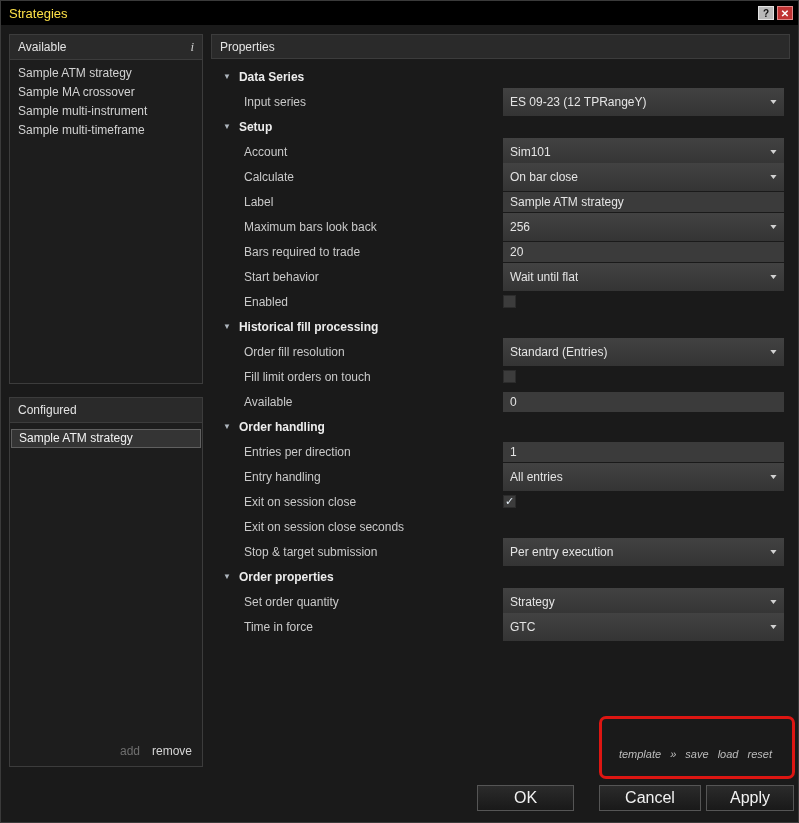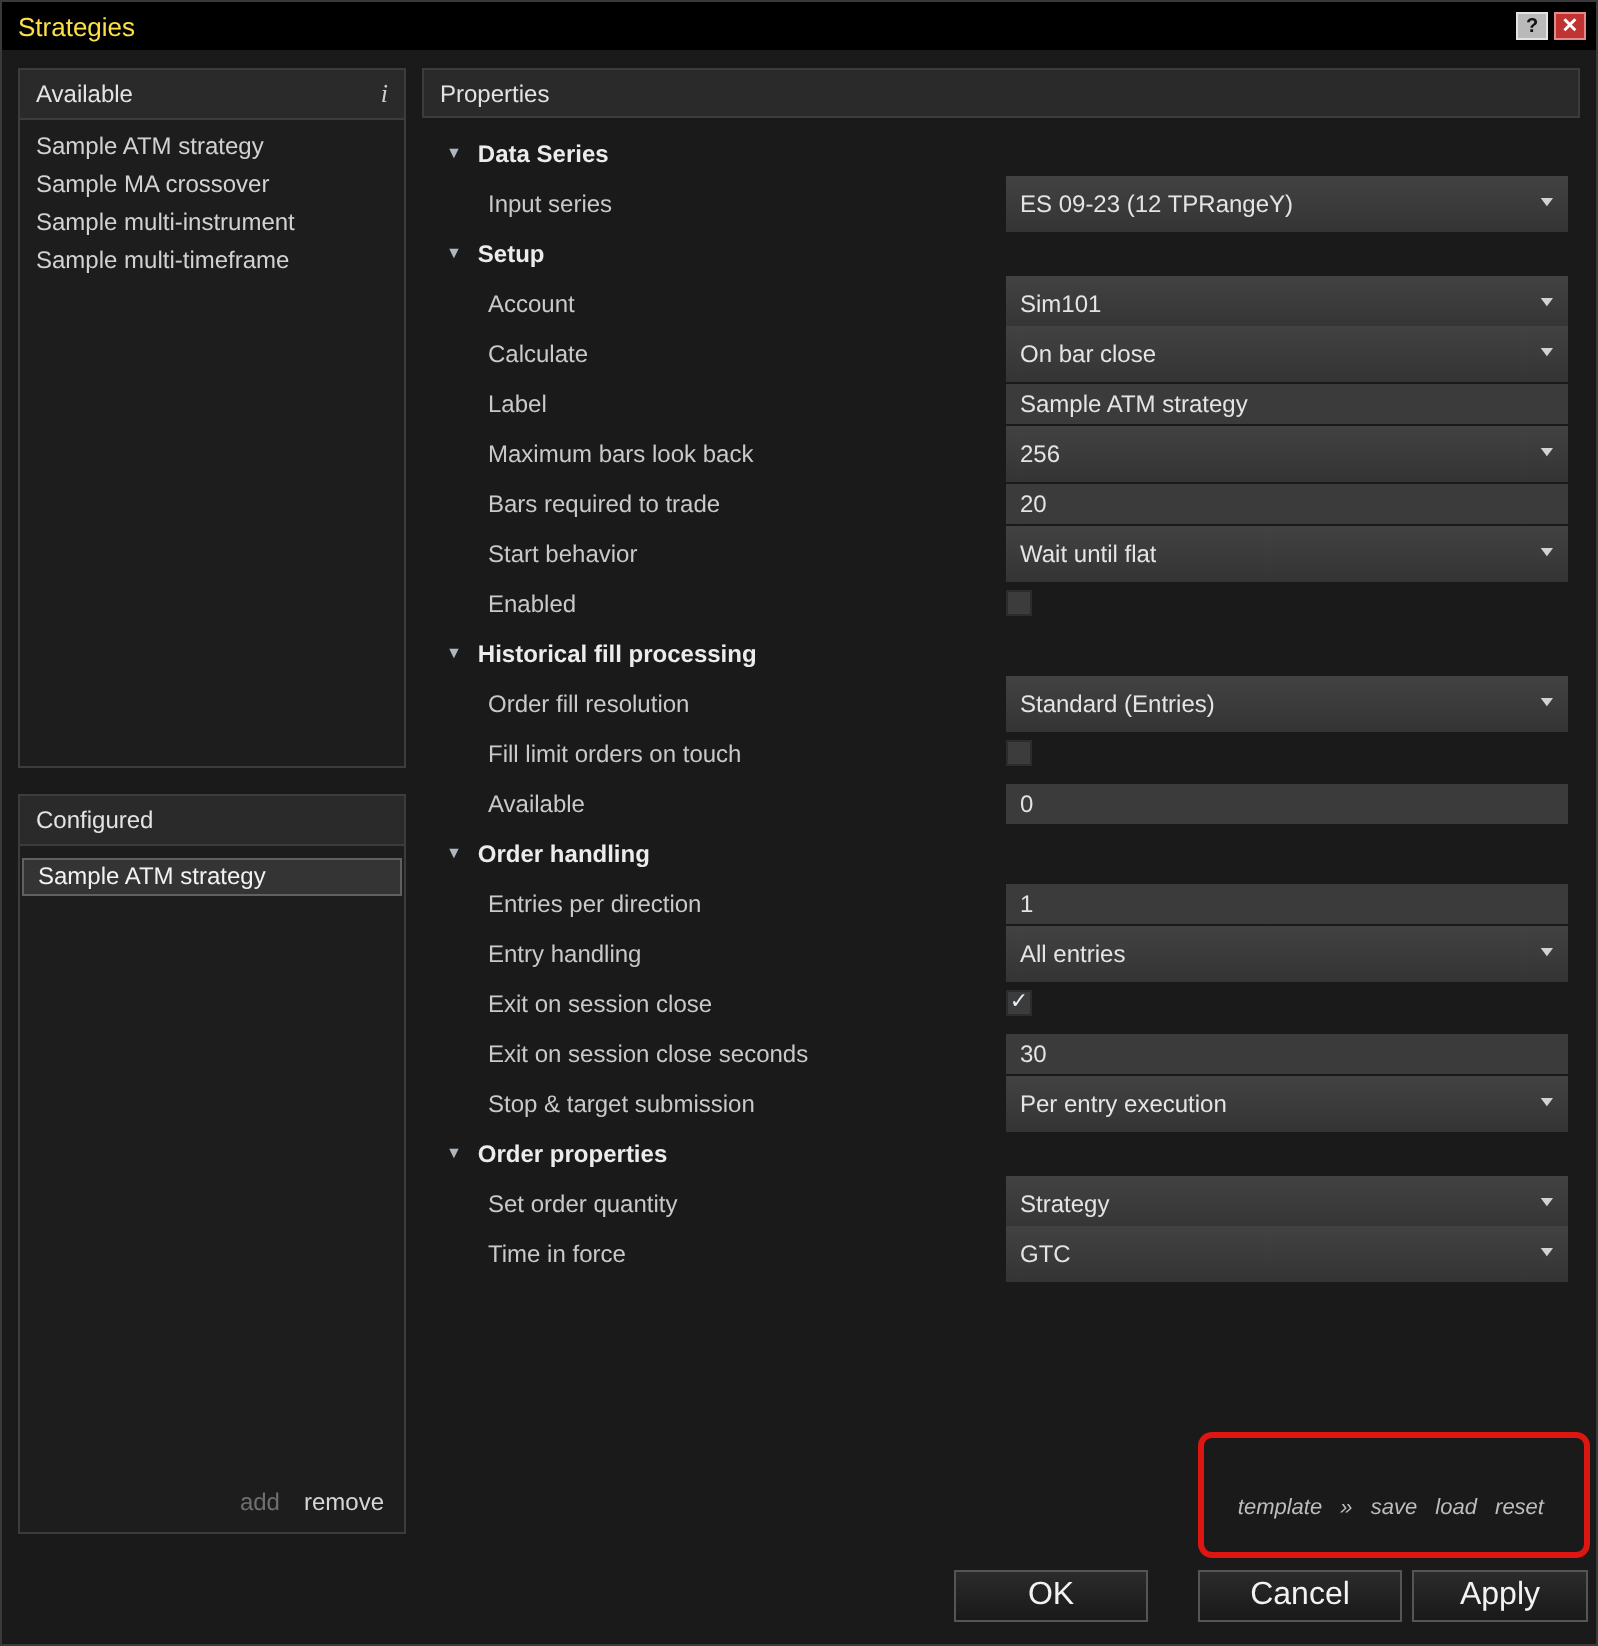--- a/index.html
+++ b/index.html
@@ -232,25 +232,20 @@
             </div>
           </div>
           <div class="prop-row">
             <span class="prop-label">Exit on session close</span>
             <div class="prop-field">
               <div class="checkbox checked">✓</div>
             </div>
           </div>
           <div class="prop-row">
             <span class="prop-label">Exit on session close seconds</span>
-            <div class="prop-field">
-              <div class="textbox">
-                <span class="text-val">30</span>
-              </div>
-            </div>
           </div>
           <div class="prop-row">
             <span class="prop-label">Stop &amp; target submission</span>
             <div class="prop-field">
               <div class="combo">
                 <span class="combo-val">Per entry execution</span>
                 <span class="chev">▼</span>
               </div>
             </div>
           </div>

